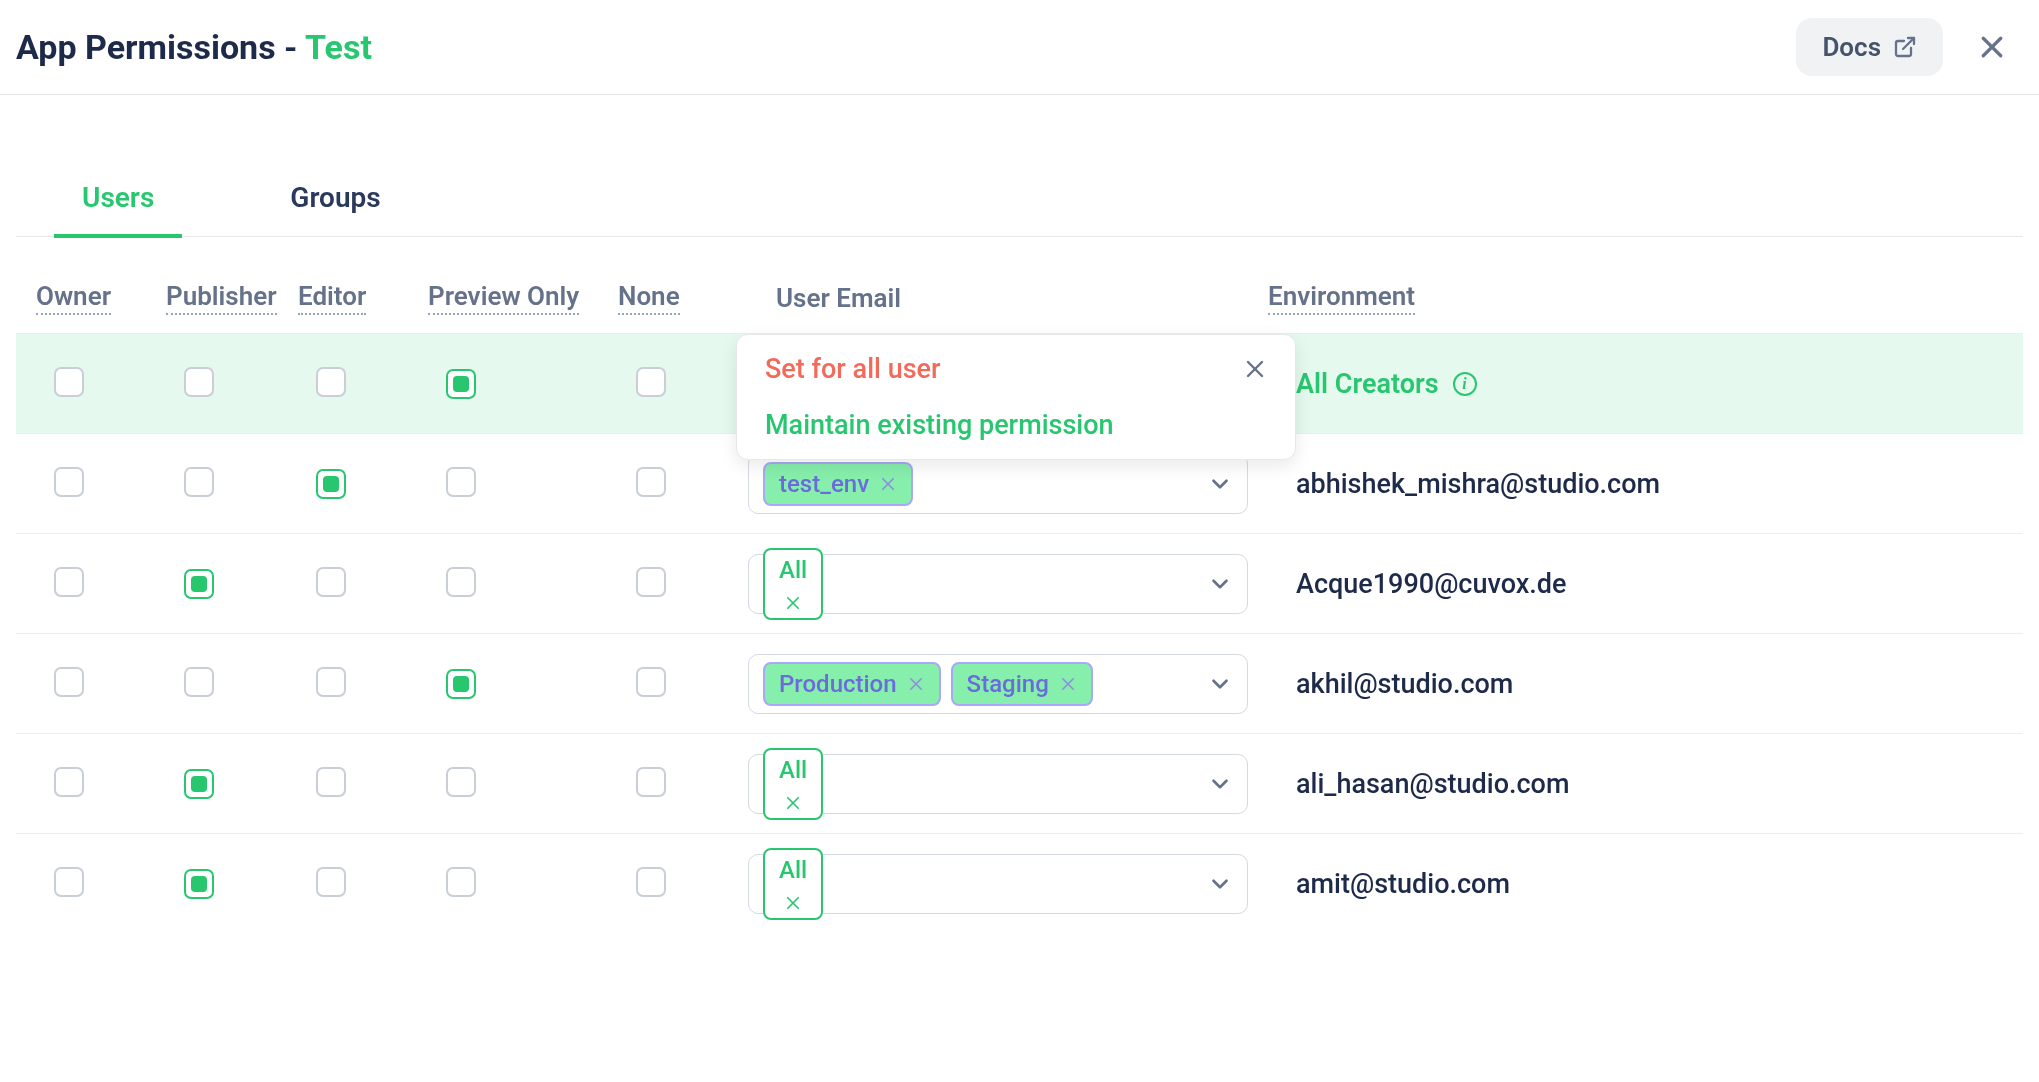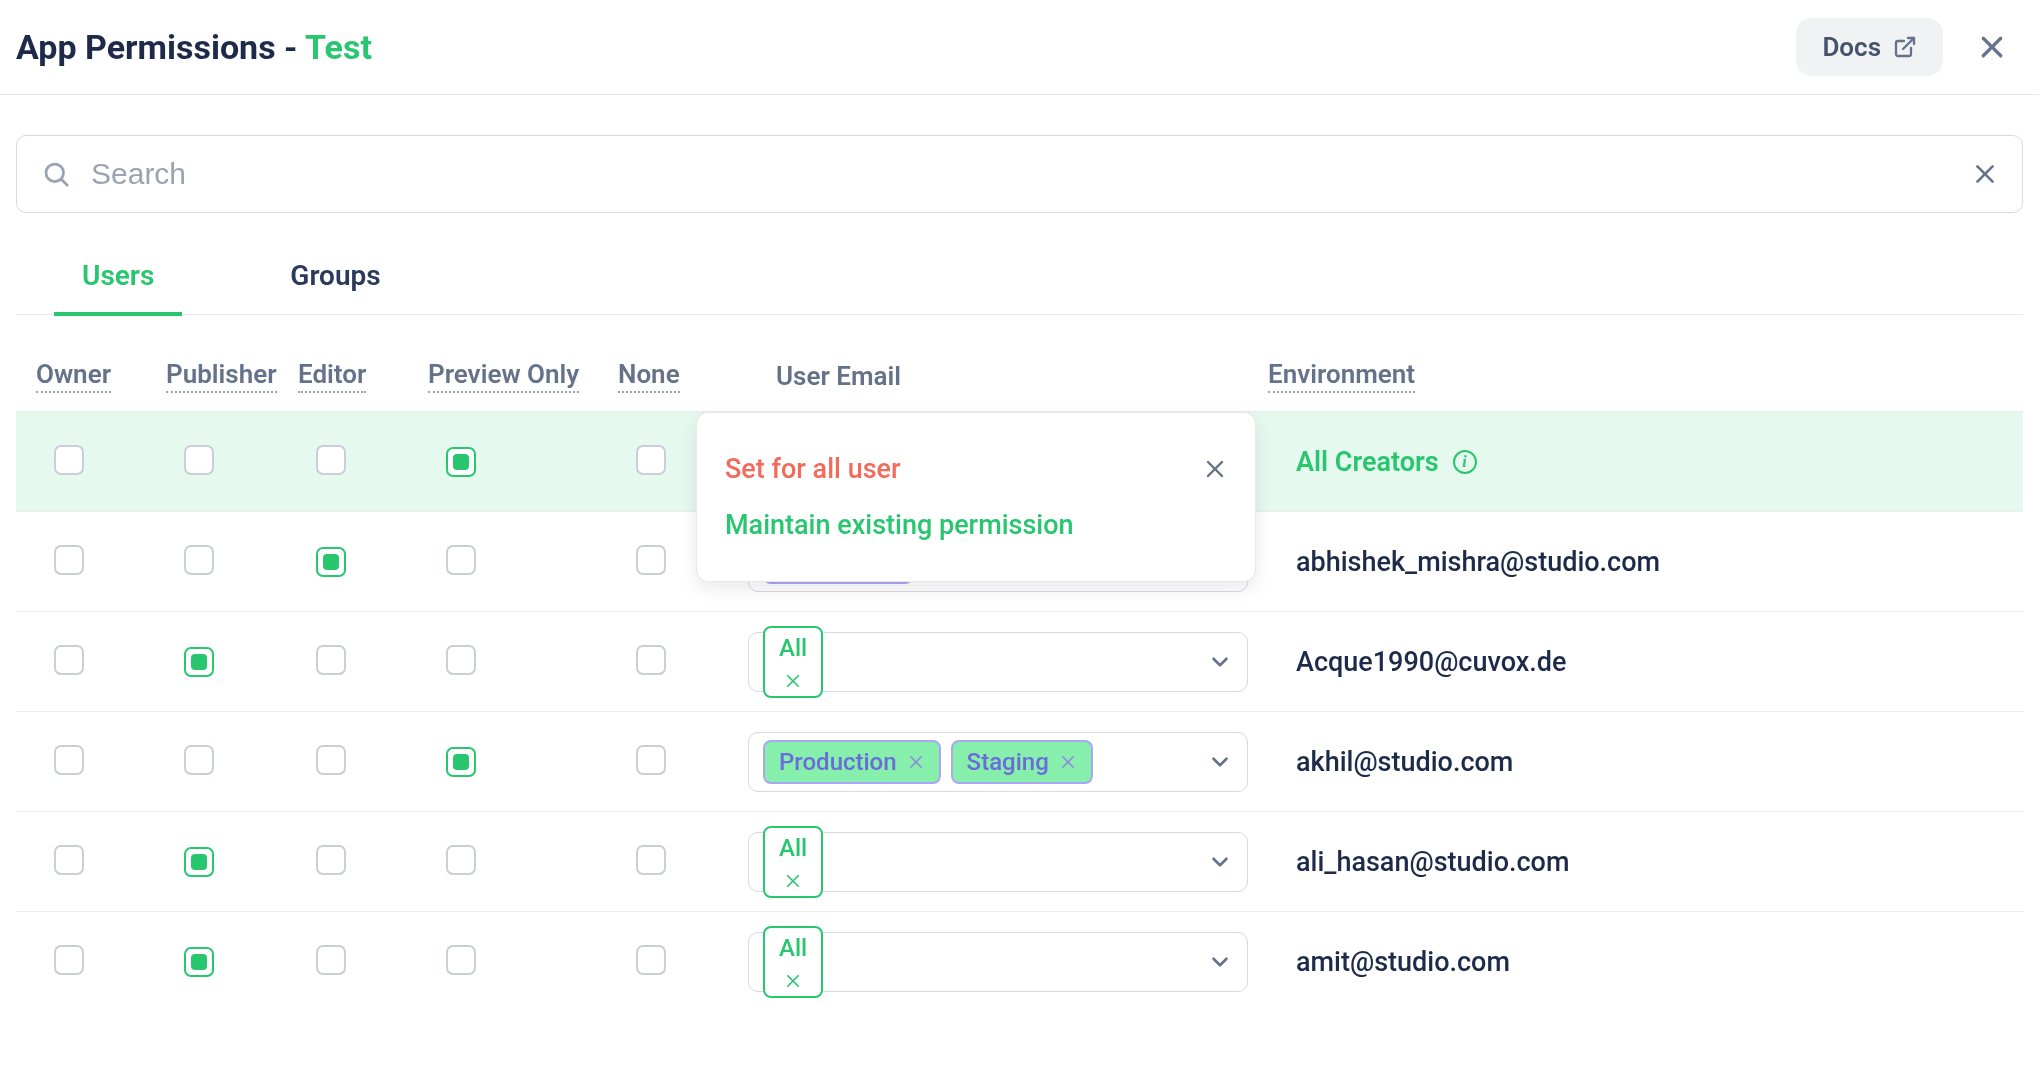--- a/index.html
+++ b/index.html
@@ -152,28 +152,28 @@
   }
   .user-cell.green { color: #28c76f; font-weight: 600; }
   .info-icon {
     width: 24px; height: 24px; border: 2px solid #28c76f; border-radius: 50%;
     display: inline-flex; align-items: center; justify-content: center;
     color: #28c76f; font-style: italic; font-size: 16px; font-family: serif;
   }
   .popover {
     position: absolute;
     top: 0px;
-    left: 680px;
+    left: 720px;
     width: 560px;
     background: #fff;
     border: 1px solid #e6e8ec;
     border-radius: 12px;
     box-shadow: 0 6px 18px rgba(0,0,0,0.09);
     z-index: 10;
-    padding: 28px 0;
+    padding: 6px 0;
   }
   .popover-row {
     display: flex; align-items: center; justify-content: space-between;
     padding: 12px 28px;
     font-size: 27px;
     font-weight: 500;
     cursor: pointer;
   }
   .popover-red { color: #f26a5a; }
   .popover-green { color: #28c76f; }
@@ -202,35 +202,20 @@
       <svg width="30" height="30" viewBox="0 0 24 24" fill="none" stroke="#66728a" stroke-width="2.6" stroke-linecap="round">
           <line x1="5" y1="5" x2="19" y2="19"></line>
           <line x1="19" y1="5" x2="5" y2="19"></line>
         </svg>
     </div>
   </div>
 </div>
 
 <div class="content">
 
-  <div class="search-wrap">
-    <span>
-      <svg width="30" height="30" viewBox="0 0 24 24" fill="none" stroke="#9aa3b2" stroke-width="2.2" stroke-linecap="round">
-          <circle cx="11" cy="11" r="7"></circle>
-          <line x1="21" y1="21" x2="16.65" y2="16.65"></line>
-        </svg>
-    </span>
-    <input class="search-input" placeholder="Search" style="">
-    <span class="search-clear">
-      <svg width="26" height="26" viewBox="0 0 24 24" fill="none" stroke="#66728a" stroke-width="2.4" stroke-linecap="round">
-          <line x1="5" y1="5" x2="19" y2="19"></line>
-          <line x1="19" y1="5" x2="5" y2="19"></line>
-        </svg>
-    </span>
-  </div>
 
   <div class="tabs">
     <div class="tab active">Users</div>
     <div class="tab">Groups</div>
   </div>
 
   <div class="table">
     <div class="thead">
       <div class="th"><span class="th-underline">Owner</span></div>
       <div class="th"><span class="th-underline">Publisher</span></div>

